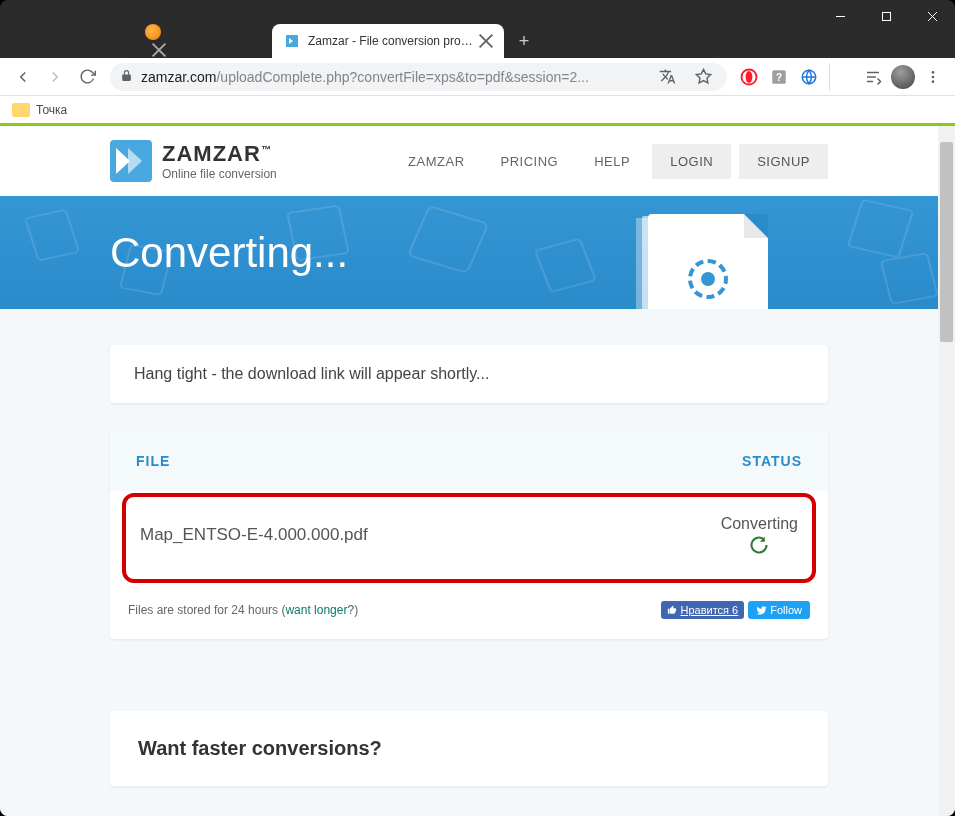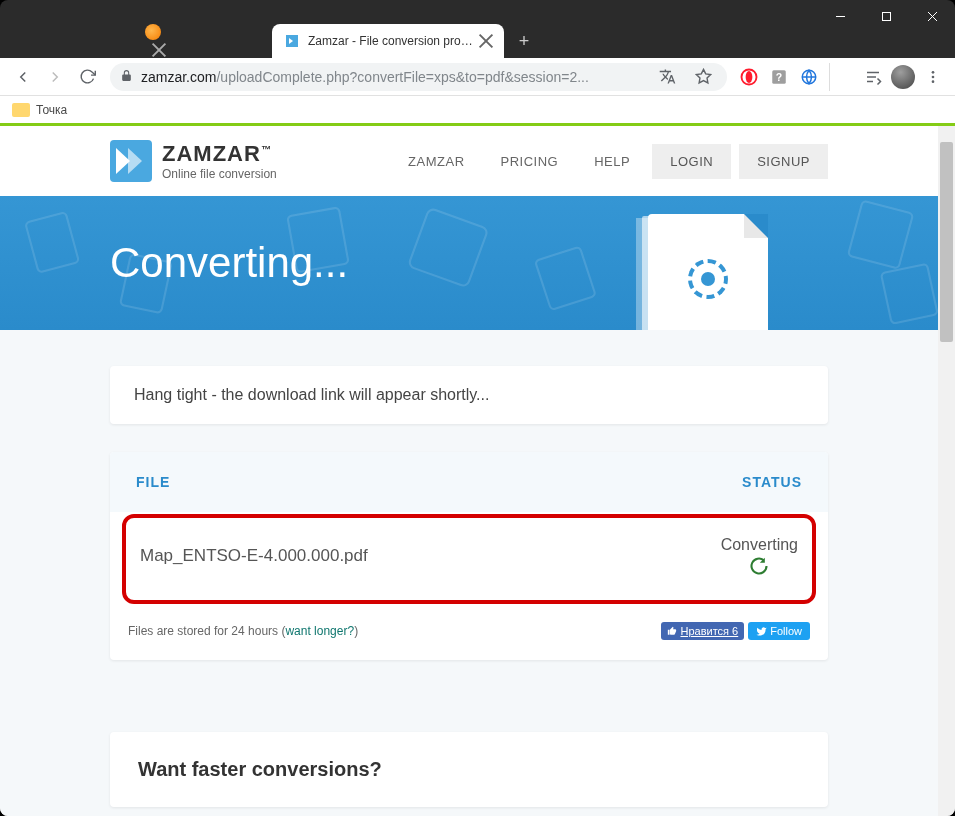--- a/index.html
+++ b/index.html
@@ -48,21 +48,21 @@
   .logo-icon::before { content: ""; position: absolute; left: 6px; top: 8px; width: 0; height: 0; border-top: 13px solid transparent; border-bottom: 13px solid transparent; border-left: 14px solid #fff; }
   .logo-icon::after { content: ""; position: absolute; left: 18px; top: 8px; width: 0; height: 0; border-top: 13px solid transparent; border-bottom: 13px solid transparent; border-left: 14px solid rgba(255,255,255,0.6); }
   .logo-text .brand { font-size: 22px; font-weight: bold; letter-spacing: 1px; color: #333; }
   .logo-text .brand sup { font-size: 10px; }
   .logo-text .tagline { font-size: 12px; color: #666; }
   .nav { margin-left: auto; display: flex; gap: 8px; align-items: center; }
   .nav-link { font-size: 13px; color: #666; padding: 8px 14px; letter-spacing: 0.5px; }
   .nav-btn-box { font-size: 13px; color: #555; padding: 10px 18px; background: #eee; letter-spacing: 0.5px; }
 
   
-  .banner { height: 134px; background: linear-gradient(180deg, #3596d4 0%, #2a8bcb 100%); position: relative; overflow: hidden; padding: 0 110px; display: flex; align-items: center; }
+  .banner { height: 113px; background: linear-gradient(180deg, #3596d4 0%, #2a8bcb 100%); position: relative; overflow: hidden; padding: 0 110px; display: flex; align-items: center; }
   .banner-bg { position: absolute; inset: 0; opacity: 0.12; }
   .banner-bg svg { width: 100%; height: 100%; }
   .banner h1 { color: #fff; font-size: 42px; font-weight: 300; position: relative; z-index: 2; }
   .paper { position: absolute; right: 170px; top: 18px; width: 120px; height: 130px; background: #fff; border-radius: 4px 4px 0 0; box-shadow: -8px 0 0 -2px rgba(255,255,255,0.6), -16px 0 0 -4px rgba(255,255,255,0.35); display: flex; align-items: center; justify-content: center; }
   .paper::before { content: ""; position: absolute; right: 0; top: 0; width: 0; height: 0; border-top: 24px solid #2a8bcb; border-left: 24px solid #e8e8e8; }
   .gear-circle { width: 40px; height: 40px; border: 4px dashed #3596d4; border-radius: 50%; display: flex; align-items: center; justify-content: center; }
   .gear-dot { width: 14px; height: 14px; background: #3596d4; border-radius: 50%; }
 
   
   .msg-box { margin: 36px 110px 0; background: #fff; border-radius: 4px; padding: 20px 24px; font-size: 16px; color: #444; box-shadow: 0 1px 3px rgba(0,0,0,0.08); }

